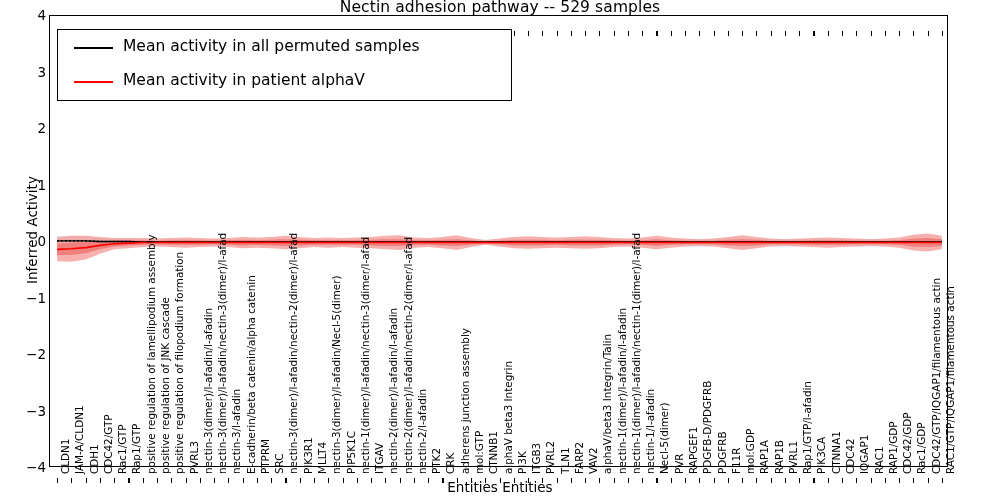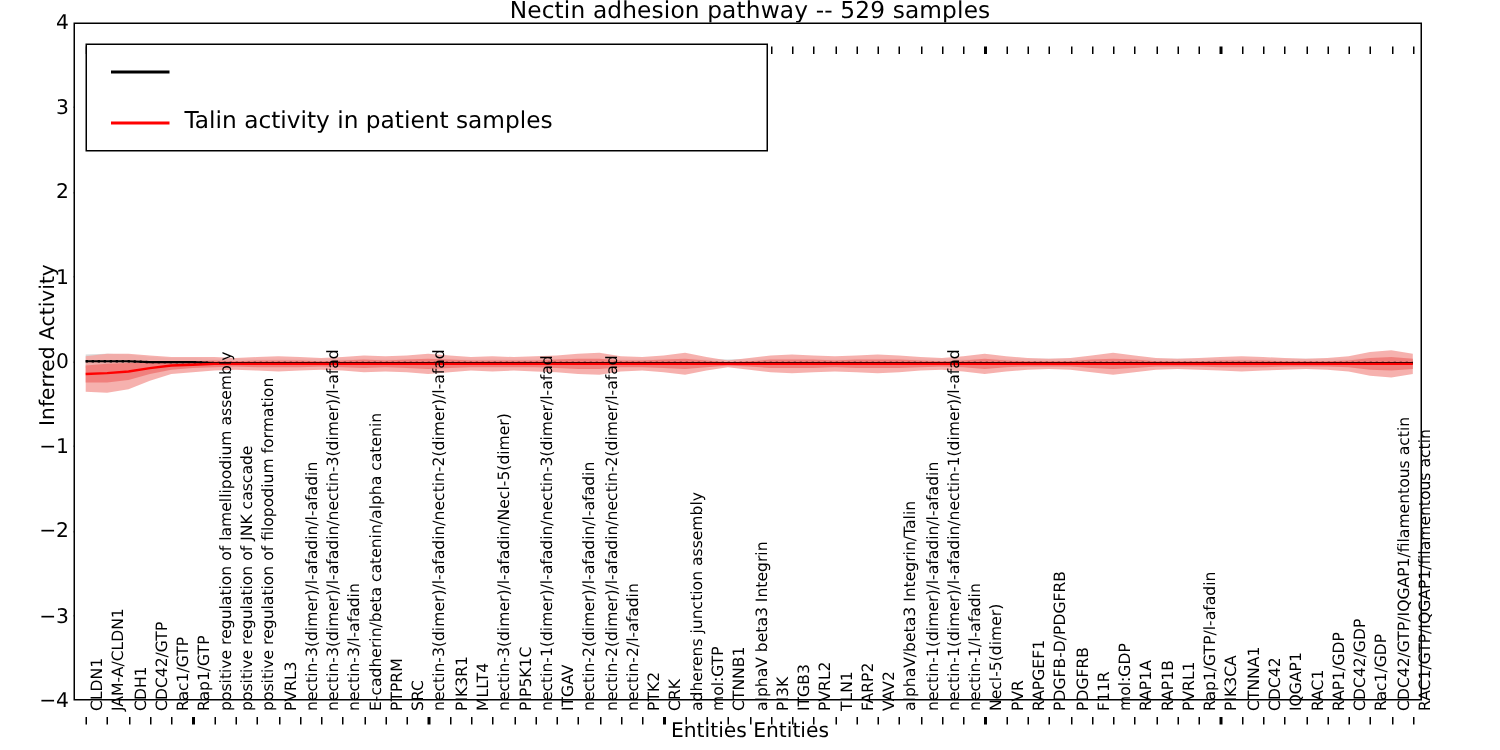--- a/index.html
+++ b/index.html
@@ -279,20 +279,21 @@
       <div class="xlab" style="left: 902.056px; top: 0px; transform: rotate(-90deg) translate(-474px, 0px); transform-origin: left top;">CDC42/GDP</div>
       <div class="xlab" style="left: 916.325px; top: 0px; transform: rotate(-90deg) translate(-474px, 0px); transform-origin: left top;">Rac1/GDP</div>
       <div class="xlab" style="left: 930.595px; top: 0px; transform: rotate(-90deg) translate(-474px, 0px); transform-origin: left top;">CDC42/GTP/IQGAP1/filamentous actin</div>
       <div class="xlab" style="left: 944.865px; top: 0px; transform: rotate(-90deg) translate(-474px, 0px); transform-origin: left top;">RAC1/GTP/IQGAP1/filamentous actin</div>
     </div>
   <div id="xlabel">Entities Entities</div>
 
   <div id="legend">
     <div class="lgrow" style="top:0px;">
       <div class="lgline" style="background: rgb(0, 0, 0);"></div>
+      <div class="lgtext">Mean activity in all permuted samples</div>
     </div>
     <div class="lgrow" style="top:34px;">
       <div class="lgline" style="background: rgb(255, 0, 0);"></div>
-      <div class="lgtext">Talin activity in patient samples</div>
+      <div class="lgtext">Mean activity in patient alphaV</div>
     </div>
   </div>
 
 </div>
 
 </body></html>

